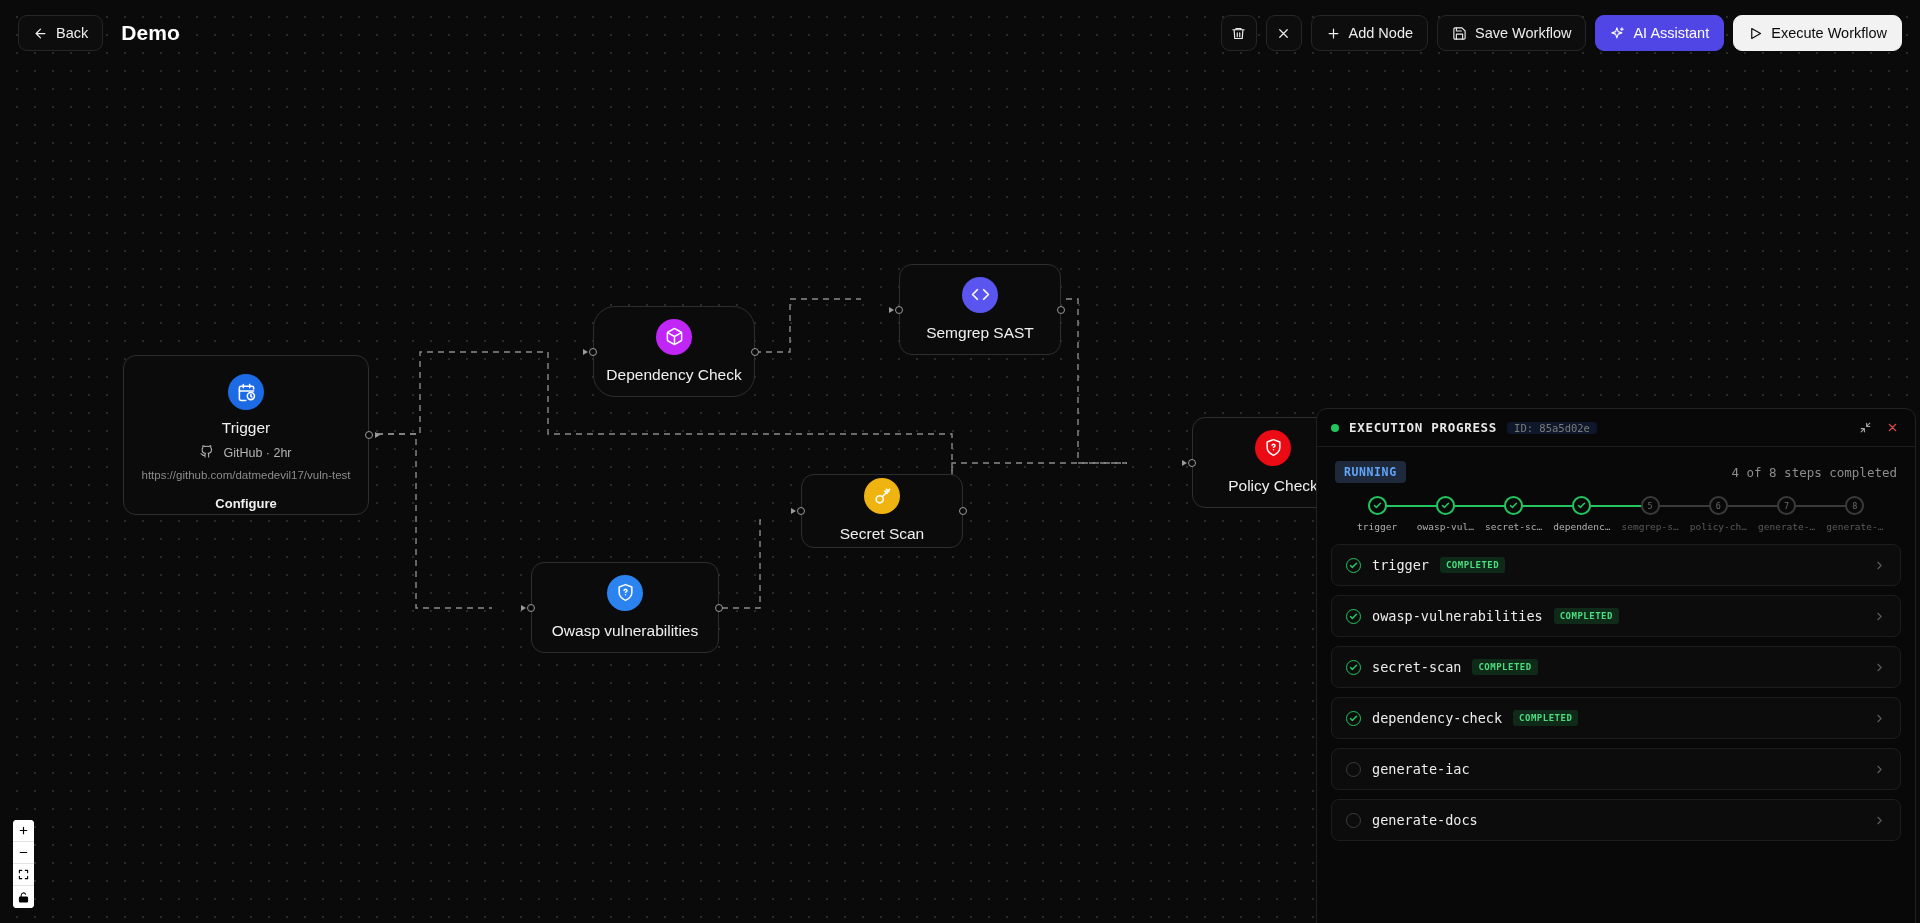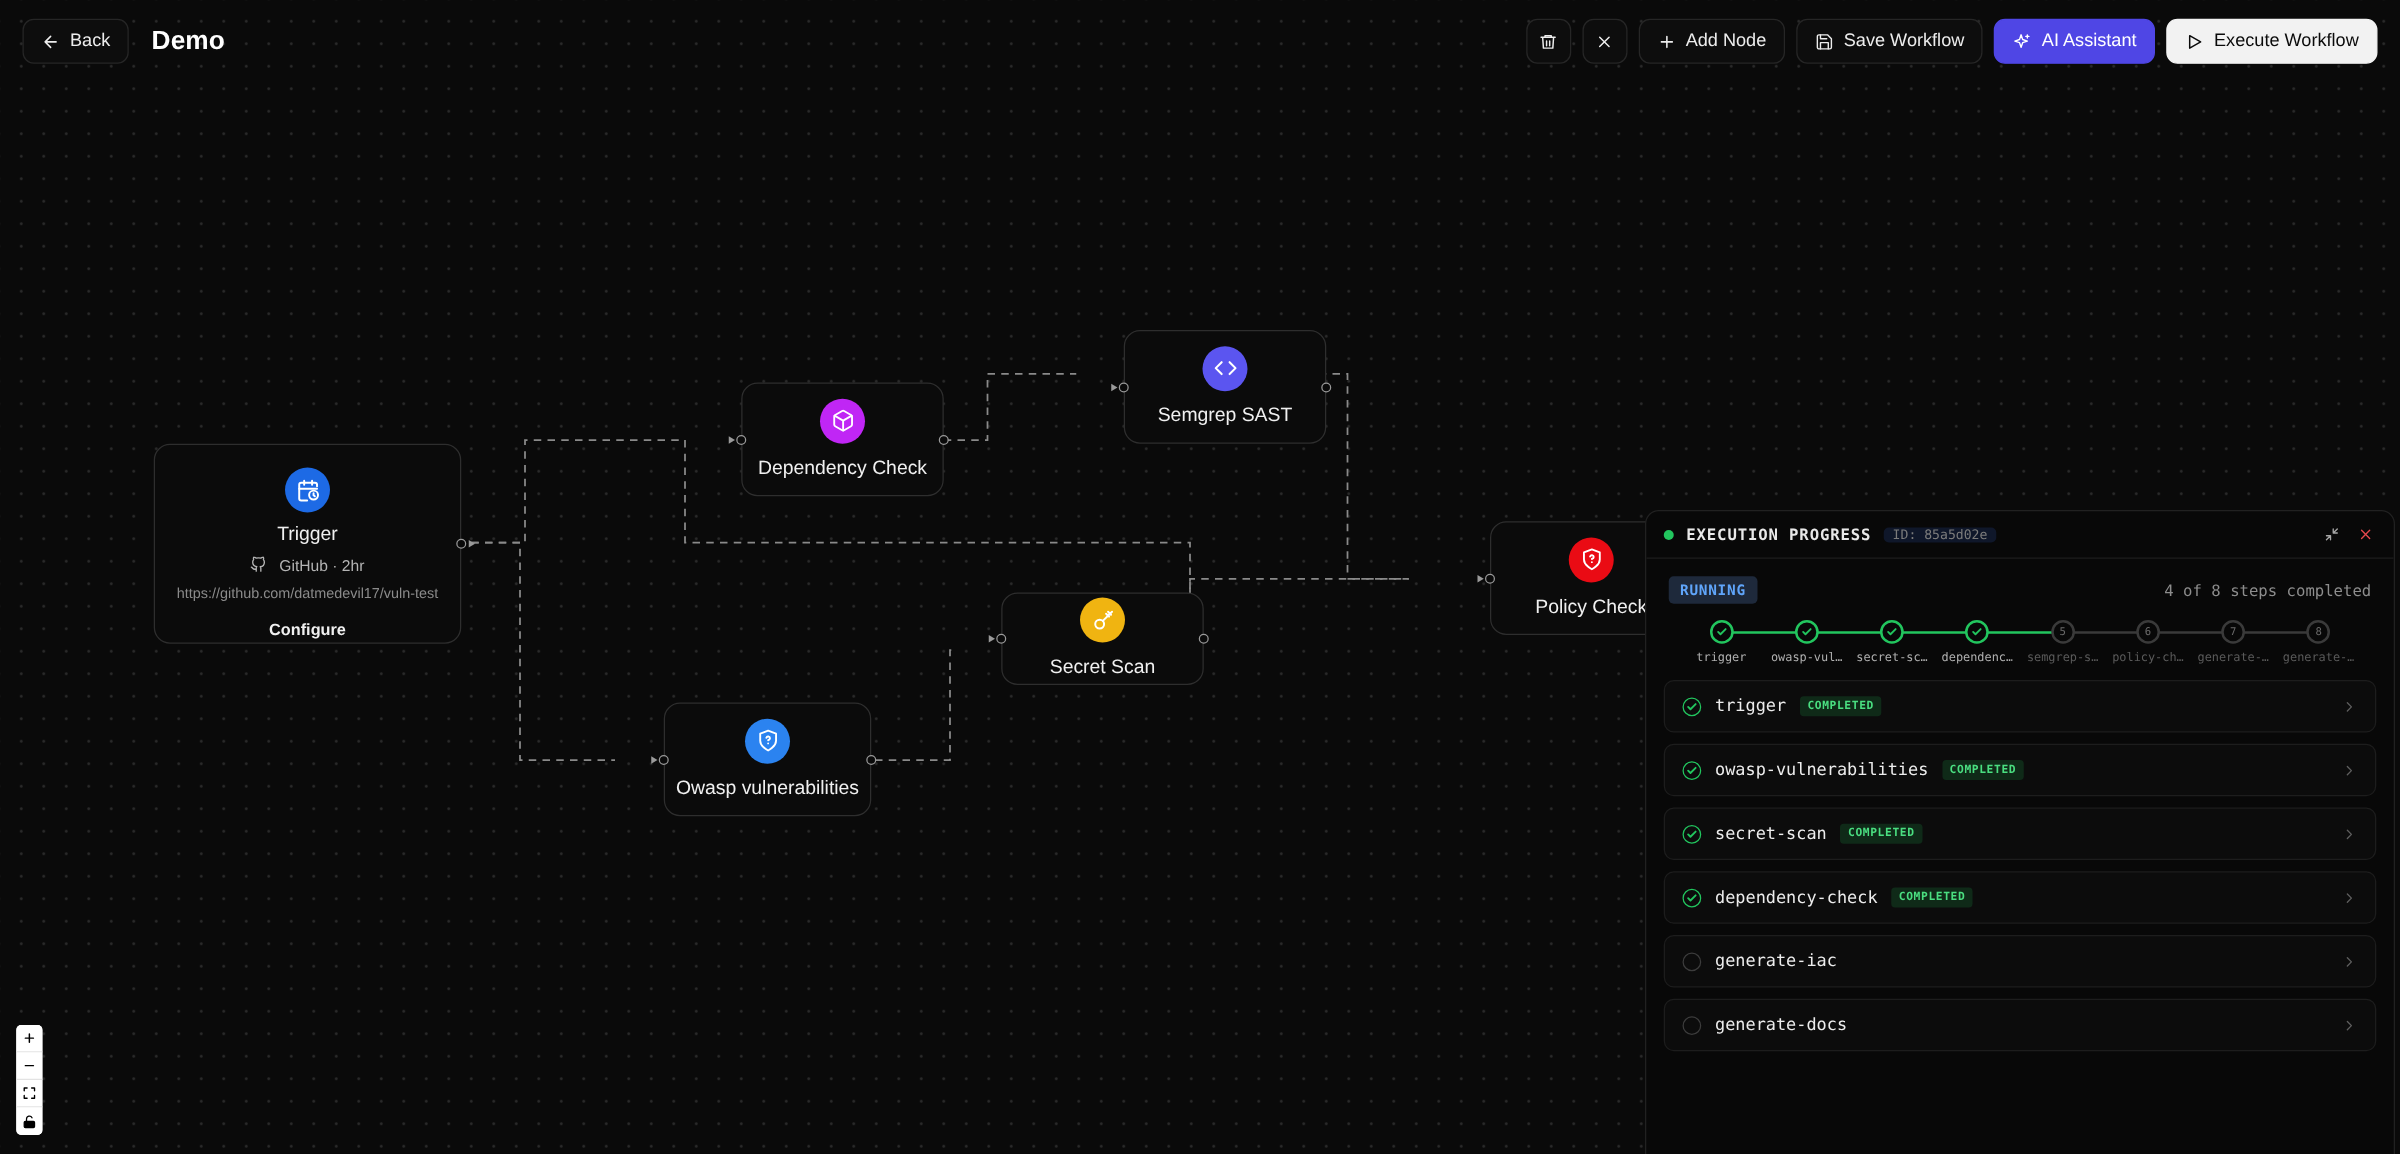--- a/index.html
+++ b/index.html
@@ -306,21 +306,21 @@
         <svg width="13" height="13" viewBox="0 0 24 24" fill="none" stroke="#b4b4b4" stroke-width="2" stroke-linecap="round" stroke-linejoin="round">
           <path d="M9 19c-5 1.5-5-2.5-7-3m14 6v-3.9a3.4 3.4 0 0 0-.9-2.6c3-.3 6.1-1.5 6.1-6.7A5.2 5.2 0 0 0 19.8 5a4.9 4.9 0 0 0-.1-3.6s-1.1-.3-3.7 1.4a12.7 12.7 0 0 0-6.8 0C6.6 1.1 5.5 1.4 5.5 1.4A4.9 4.9 0 0 0 5.4 5a5.2 5.2 0 0 0-1.4 3.6c0 5.2 3.1 6.4 6.1 6.7a3.4 3.4 0 0 0-.9 2.6V22"></path>
         </svg>
       </span>
       <span>GitHub · 2hr</span>
     </div>
     <div class="node-url">https://github.com/datmedevil17/vuln-test</div>
     <div class="node-action">Configure</div>
   </div>
 
-  <div class="node" id="node-dependency" style="left:556px; top:306px; width:162px; height:91px;">
+  <div class="node" id="node-dependency" style="left:556px; top:306px; width:162px; height:91px;border-radius:22px;">
     <span class="handle-arrow"></span>
     <span class="handle left"></span>
     <span class="handle right"></span>
     <div class="node-icon" style="background:#c026f5">
       <svg width="19" height="19" viewBox="0 0 24 24" fill="none" stroke="#fff" stroke-width="1.9" stroke-linecap="round" stroke-linejoin="round">
         <path d="M21 16V8a2 2 0 0 0-1-1.7l-7-4a2 2 0 0 0-2 0l-7 4A2 2 0 0 0 3 8v8a2 2 0 0 0 1 1.7l7 4a2 2 0 0 0 2 0l7-4A2 2 0 0 0 21 16z"></path>
         <path d="M3.3 7 12 12l8.7-5M12 22V12"></path>
       </svg>
     </div>
     <div class="node-title">Dependency Check</div>
@@ -344,21 +344,21 @@
     <span class="handle right"></span>
     <div class="node-icon" style="background:#f0b411">
       <svg width="19" height="19" viewBox="0 0 24 24" fill="none" stroke="#fff" stroke-width="2" stroke-linecap="round" stroke-linejoin="round">
         <circle cx="8.5" cy="15.5" r="4.5"></circle>
         <path d="M11.7 12.3 21 3M17 3l3 3M15 5l3 3"></path>
       </svg>
     </div>
     <div class="node-title">Secret Scan</div>
   </div>
 
-  <div class="node" id="node-owasp" style="left:494px; top:562px; width:166px; height:91px;">
+  <div class="node" id="node-owasp" style="left:494px; top:562px; width:188px; height:91px;">
     <span class="handle-arrow"></span>
     <span class="handle left"></span>
     <span class="handle right"></span>
     <div class="node-icon" style="background:#2b83f0">
       <svg width="19" height="19" viewBox="0 0 24 24" fill="none" stroke="#fff" stroke-width="1.9" stroke-linecap="round" stroke-linejoin="round">
         <path d="M12 22s8-4 8-10V5l-8-3-8 3v7c0 6 8 10 8 10z"></path>
         <path d="M10.2 9.1a1.9 1.9 0 0 1 3.7.6c0 1.3-1.9 1.9-1.9 1.9"></path>
         <path d="M12 14.8h.01"></path>
       </svg>
     </div>

